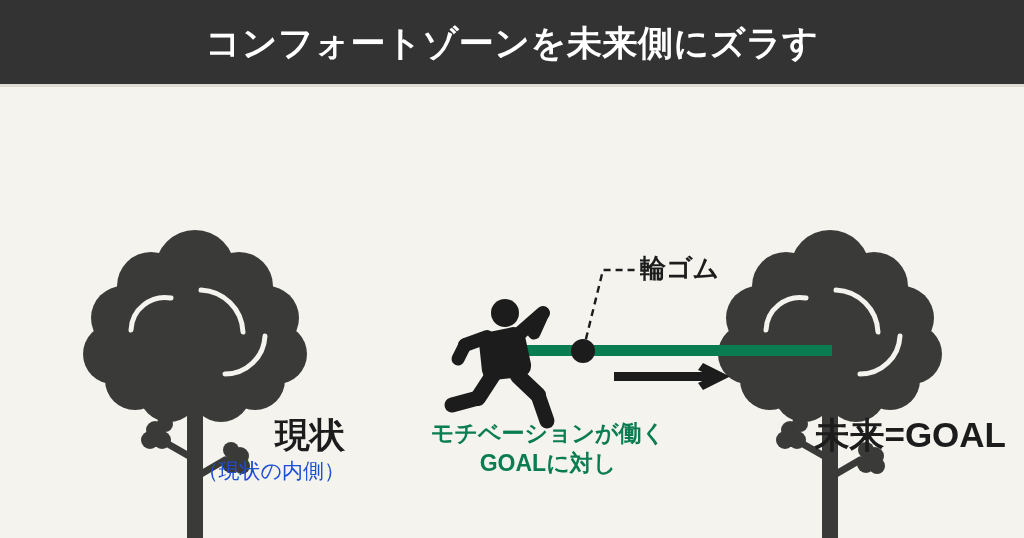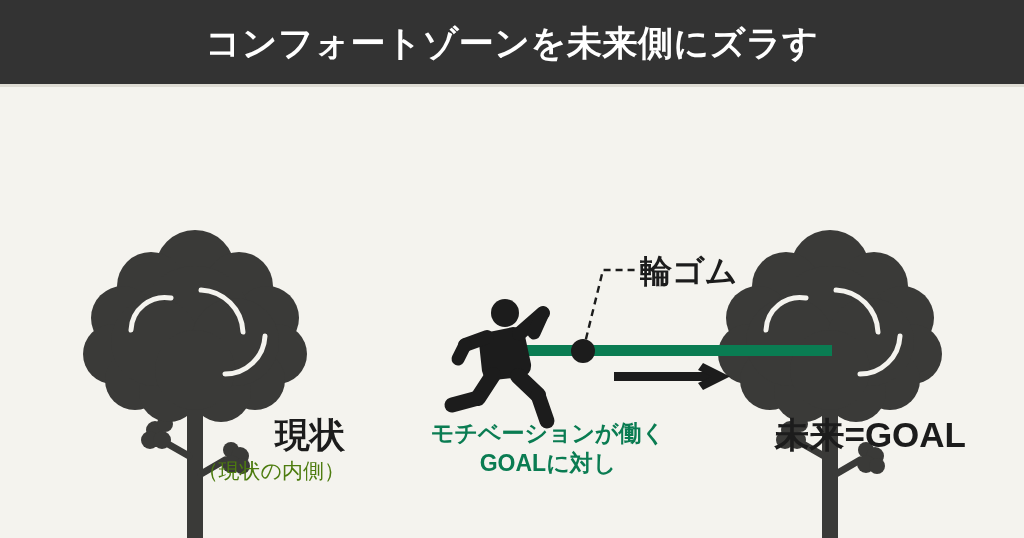--- a/index.html
+++ b/index.html
@@ -75,51 +75,51 @@
   }
   .label-main {
     font-size: 35px;
     font-weight: bold;
     color: #1c1c1c;
     white-space: nowrap;
   }
   .label-sub {
     font-size: 21px;
     font-weight: normal;
-    color: #4d7c0f;
+    color: #1d4ed8;
     white-space: nowrap;
     margin-top: 6px;
   }
   #label-current {
     left: 45px;
     top: 330px;
     width: 300px;
   }
   #label-future {
-    left: 666px;
+    left: 706px;
     top: 330px;
     width: 300px;
   }
   #label-motivation {
     position: absolute;
     left: 398px;
     top: 332px;
     width: 300px;
     text-align: center;
     color: #0a7c52;
     font-size: 23px;
     font-weight: bold;
     line-height: 1.3;
     white-space: nowrap;
   }
   #callout-rubber {
     position: absolute;
     left: 640px;
     top: 168px;
-    font-size: 32px;
+    font-size: 26px;
     font-weight: bold;
     color: #1c1c1c;
     white-space: nowrap;
     line-height: 1;
   }
 </style>
 </head>
 <body>
 
 <div id="slide">

